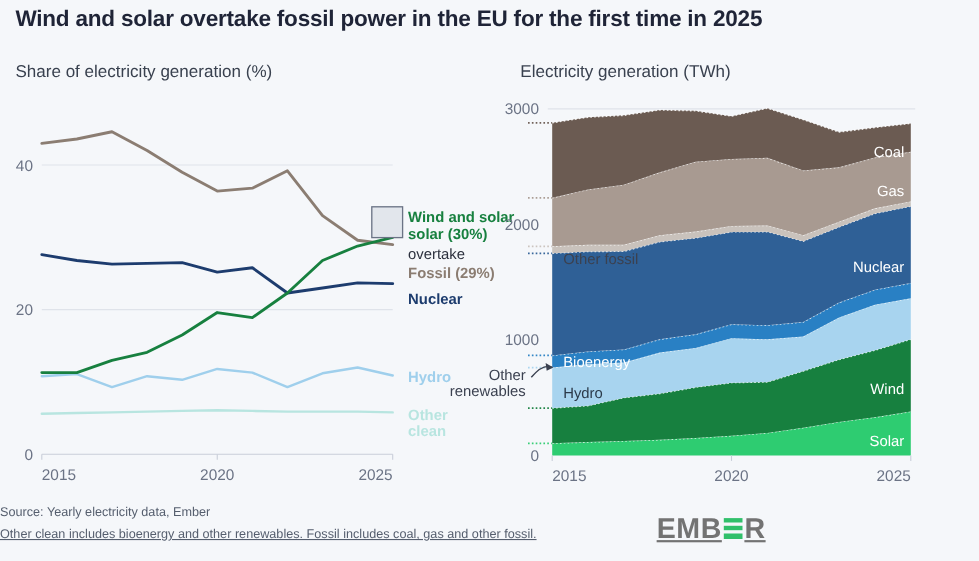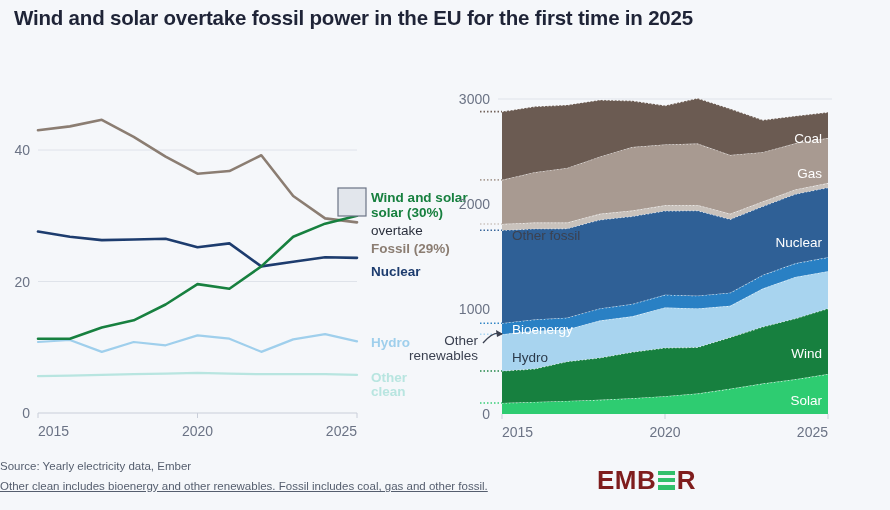--- a/index.html
+++ b/index.html
@@ -47,23 +47,24 @@
   .ember-logo {
     position: absolute;
     right: 14px; top: 466px;
     display: flex;
     align-items: center;
     height: 28px;
   }
   .ember-logo .lgt {
     font-size: 26px;
     font-weight: bold;
-    color: #7f1d1d;
+    color: #737373;
     letter-spacing: 0.5px;
     line-height: 26px;
+    text-decoration: underline;
   }
   .ember-e {
     display: inline-flex;
     flex-direction: column;
     justify-content: space-between;
     width: 17px; height: 19px;
     margin: 0 1.5px 0 2px;
   }
   .ember-e i {
     display: block;
@@ -72,20 +73,22 @@
     width: 100%;
   }
 </style>
 </head>
 <body>
 
 <div id="root">
 
   <div class="title">Wind and solar overtake fossil power in the EU for the first time in 2025</div>
 
+  <div class="panel-title" id="left-title">Share of electricity generation (%)</div>
+  <div class="panel-title" id="right-title">Electricity generation (TWh)</div>
 
   <svg class="chart-svg" id="chart-canvas" width="890" height="510">
       <g>
         <line x1="38" y1="413" x2="357" y2="413" stroke="#c9ced9" stroke-width="1"></line>
         <text x="30" y="418" fill="#6b7385" font-size="14" text-anchor="end" font-family="&quot;Liberation Sans&quot;, sans-serif">0</text>
         <line x1="38" y1="281.51063829787233" x2="357" y2="281.51063829787233" stroke="#dfe3ea" stroke-width="1"></line>
         <text x="30" y="286.51063829787233" fill="#6b7385" font-size="14" text-anchor="end" font-family="&quot;Liberation Sans&quot;, sans-serif">20</text>
         <line x1="38" y1="150.02127659574467" x2="357" y2="150.02127659574467" stroke="#dfe3ea" stroke-width="1"></line>
         <text x="30" y="155.02127659574467" fill="#6b7385" font-size="14" text-anchor="end" font-family="&quot;Liberation Sans&quot;, sans-serif">40</text>
         <line x1="38" y1="413" x2="38" y2="418" stroke="#c9ced9" stroke-width="1"></line>

